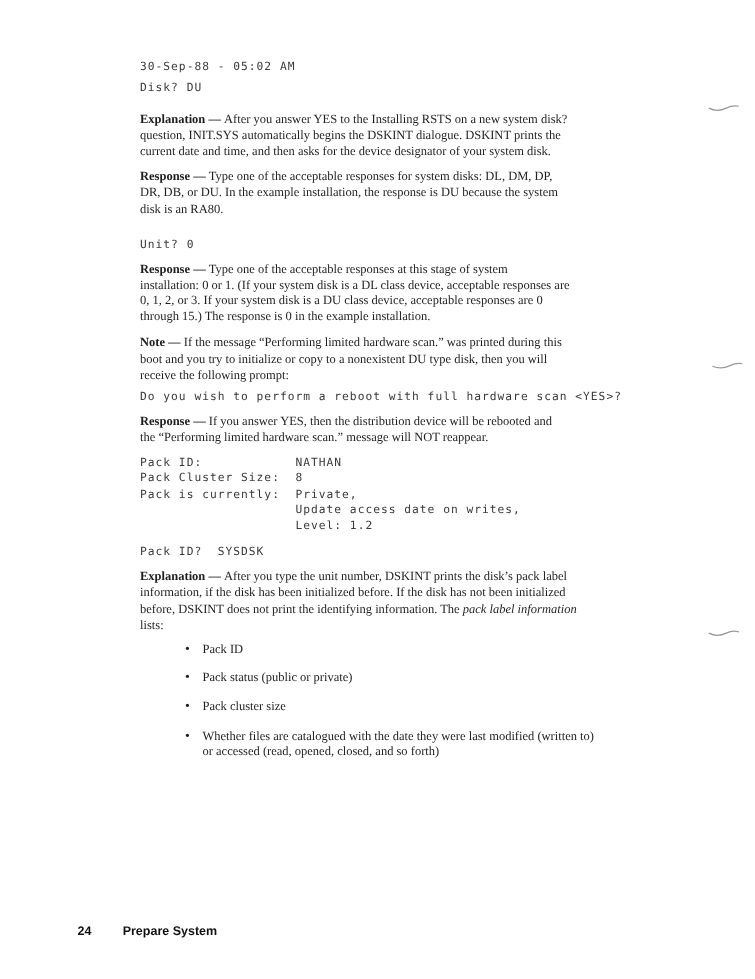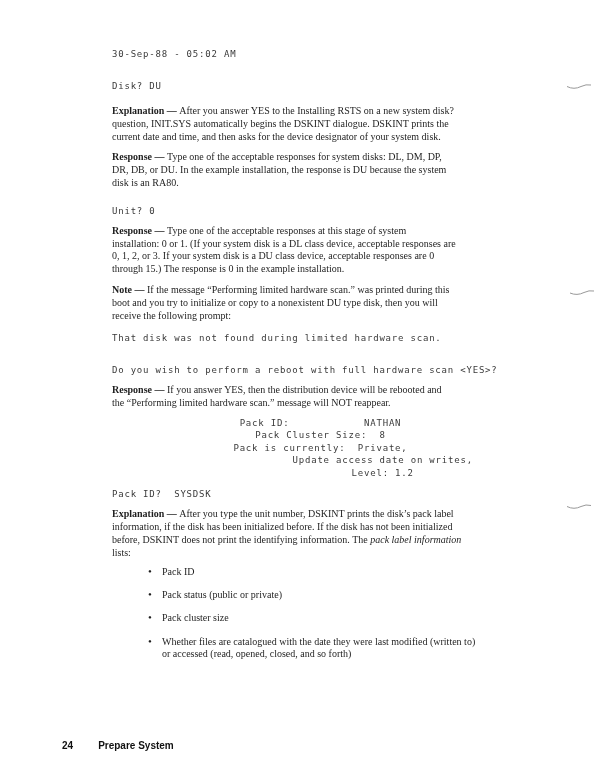--- a/index.html
+++ b/index.html
@@ -30,28 +30,28 @@
   .para {
     font-size: 10px;
     line-height: 12.8px;
     white-space: pre-line;
     color: #1e1e1e;
   }
   .para .lead { font-weight: bold; }
   .para .em { font-style: italic; }
 
   
-  .mt12 { margin-top: 20px; }
+  .mt12 { margin-top: 5px; }
   .mt13 { margin-top: 13px; }
   .mt15 { margin-top: 15px; }
   .mt8  { margin-top: 8px; }
   .mt9  { margin-top: 9px; }
   .mt10 { margin-top: 10px; }
   .mt14 { margin-top: 14px; }
-  .mt7  { margin-top: 7px; text-align: center; }
+  .mt7  { margin-top: 7px; }
 
   
   .bullets { list-style: none; margin-top: 6px; }
   .bullets li {
     position: relative;
     margin: 0 0 10.5px 50px;
     font-size: 10px;
     line-height: 12.8px;
     white-space: pre-line;
   }
@@ -97,21 +97,20 @@
 
   <p class="para mt8"><span class="lead">Response — </span><span>Type one of the acceptable responses at this stage of system
 installation: 0 or 1. (If your system disk is a DL class device, acceptable responses are
 0, 1, 2, or 3. If your system disk is a DU class device, acceptable responses are 0
 through 15.) The response is 0 in the example installation.</span></p>
 
   <p class="para mt8"><span class="lead">Note — </span><span>If the message “Performing limited hardware scan.” was printed during this
 boot and you try to initialize or copy to a nonexistent DU type disk, then you will
 receive the following prompt:</span></p>
 
-  <div class="mono mt10">That disk was not found during limited hardware scan.</div>
   <div class="mono mt12">Do you wish to perform a reboot with full hardware scan &lt;YES&gt;?</div>
 
   <p class="para mt8"><span class="lead">Response — </span><span>If you answer YES, then the distribution device will be rebooted and
 the “Performing limited hardware scan.” message will NOT reappear.</span></p>
 
 
   <pre class="mono block mt7">Pack ID:            NATHAN
 Pack Cluster Size:  8
 Pack is currently:  Private,
                     Update access date on writes,

